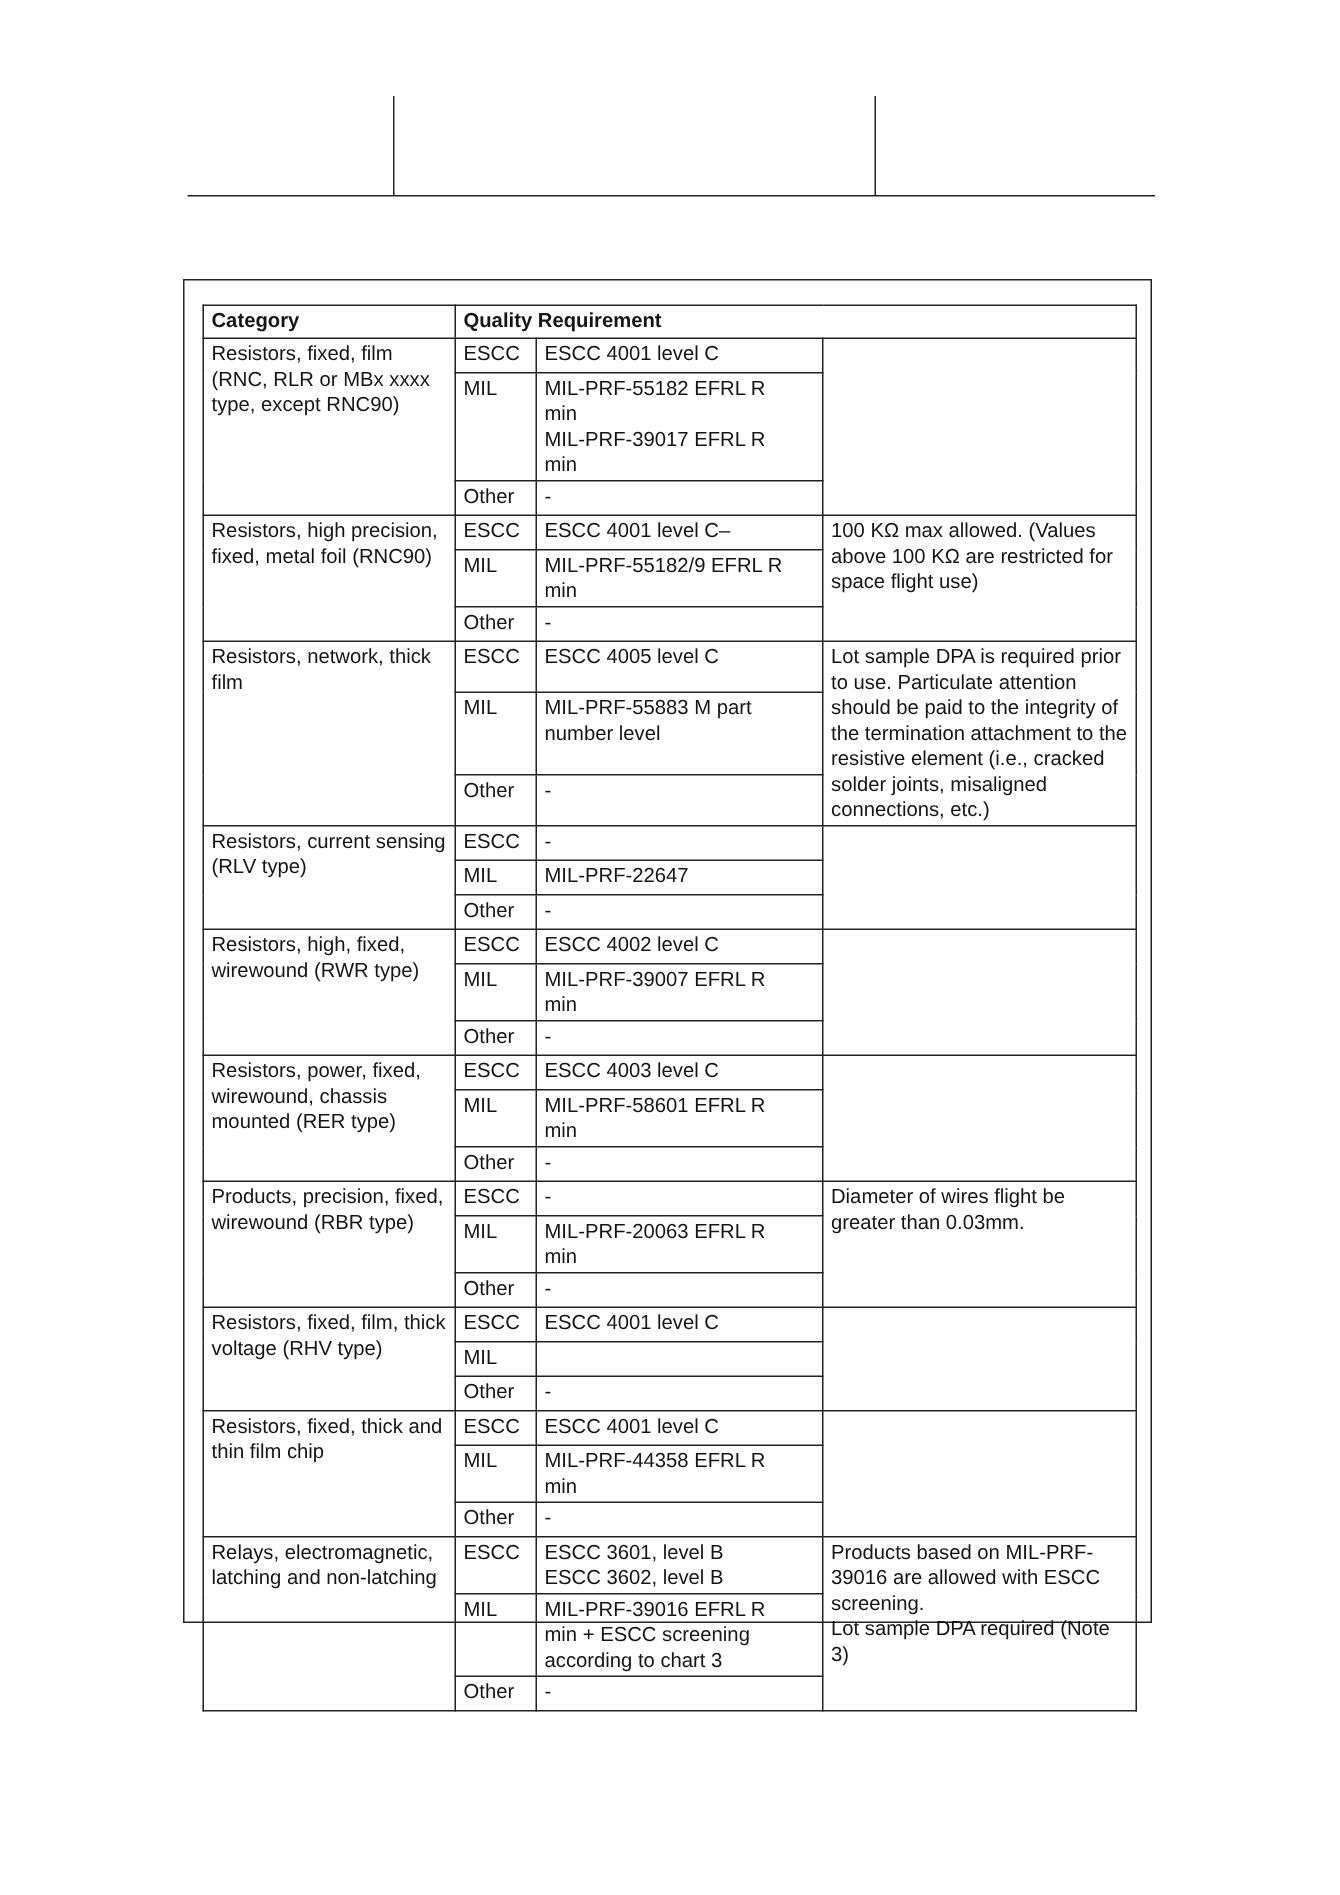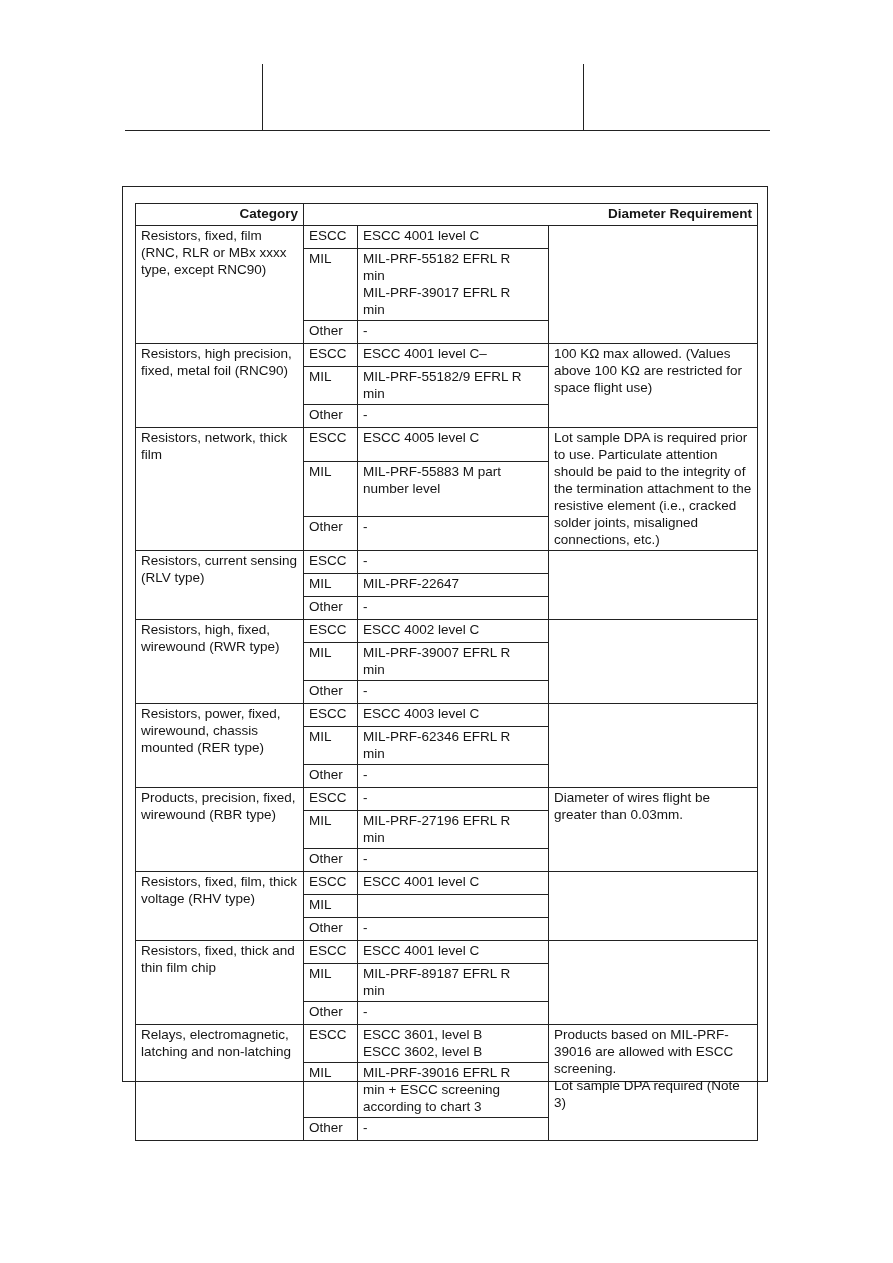--- a/index.html
+++ b/index.html
@@ -59,21 +59,21 @@
   .spec-table td {
     border: 1px solid #222;
     padding: 1px 5px 2px 5px;
     vertical-align: top;
     font-size: 13.5px;
     line-height: 17px;
     overflow: hidden;
   }
   .spec-table th {
     font-weight: bold;
-    text-align: right;
+    text-align: left;
     height: 18px;
   }
   .spec-table td { height: 19px; }
   .spec-table col.c-cat   { width: 168px; }
   .spec-table col.c-lbl   { width: 54px;  }
   .spec-table col.c-req   { width: 191px; }
   .spec-table col.c-notes { width: 209px; }
   .spec-table td.req,
   .spec-table td.notes {
     white-space: pre-line;
@@ -93,21 +93,21 @@
     <table class="spec-table">
       <colgroup>
         <col class="c-cat">
           <col class="c-lbl">
           <col class="c-req">
           <col class="c-notes">
       </colgroup>
       <thead>
         <tr>
           <th>Category</th>
-          <th colspan="3">Diameter Requirement</th>
+          <th colspan="3">Quality Requirement</th>
         </tr>
       </thead>
       <tbody>
           <tr>
             <td class="cat" rowspan="3">Resistors, fixed, film (RNC, RLR or MBx xxxx type, except RNC90)</td>
             <td class="lbl">ESCC</td>
             <td class="req">ESCC 4001 level C</td>
             <td class="notes" rowspan="3"></td>
           </tr>
           <tr>
@@ -181,36 +181,36 @@
             <td class="req">-</td>
           </tr>
           <tr>
             <td class="cat" rowspan="3">Resistors, power, fixed, wirewound, chassis mounted (RER type)</td>
             <td class="lbl">ESCC</td>
             <td class="req">ESCC 4003 level C</td>
             <td class="notes" rowspan="3"></td>
           </tr>
           <tr>
             <td class="lbl">MIL</td>
-            <td class="req">MIL-PRF-62346 EFRL R
+            <td class="req">MIL-PRF-58601 EFRL R
 min</td>
           </tr>
           <tr>
             <td class="lbl">Other</td>
             <td class="req">-</td>
           </tr>
           <tr>
             <td class="cat" rowspan="3">Products, precision, fixed, wirewound (RBR type)</td>
             <td class="lbl">ESCC</td>
             <td class="req">-</td>
             <td class="notes" rowspan="3">Diameter of wires flight be greater than 0.03mm.</td>
           </tr>
           <tr>
             <td class="lbl">MIL</td>
-            <td class="req">MIL-PRF-27196 EFRL R
+            <td class="req">MIL-PRF-20063 EFRL R
 min</td>
           </tr>
           <tr>
             <td class="lbl">Other</td>
             <td class="req">-</td>
           </tr>
           <tr>
             <td class="cat" rowspan="3">Resistors, fixed, film, thick voltage (RHV type)</td>
             <td class="lbl">ESCC</td>
             <td class="req">ESCC 4001 level C</td>
@@ -225,21 +225,21 @@
             <td class="req">-</td>
           </tr>
           <tr>
             <td class="cat" rowspan="3">Resistors, fixed, thick and thin film chip</td>
             <td class="lbl">ESCC</td>
             <td class="req">ESCC 4001 level C</td>
             <td class="notes" rowspan="3"></td>
           </tr>
           <tr>
             <td class="lbl">MIL</td>
-            <td class="req">MIL-PRF-89187 EFRL R
+            <td class="req">MIL-PRF-44358 EFRL R
 min</td>
           </tr>
           <tr>
             <td class="lbl">Other</td>
             <td class="req">-</td>
           </tr>
           <tr>
             <td class="cat" rowspan="3">Relays, electromagnetic, latching and non-latching</td>
             <td class="lbl">ESCC</td>
             <td class="req">ESCC 3601, level B

